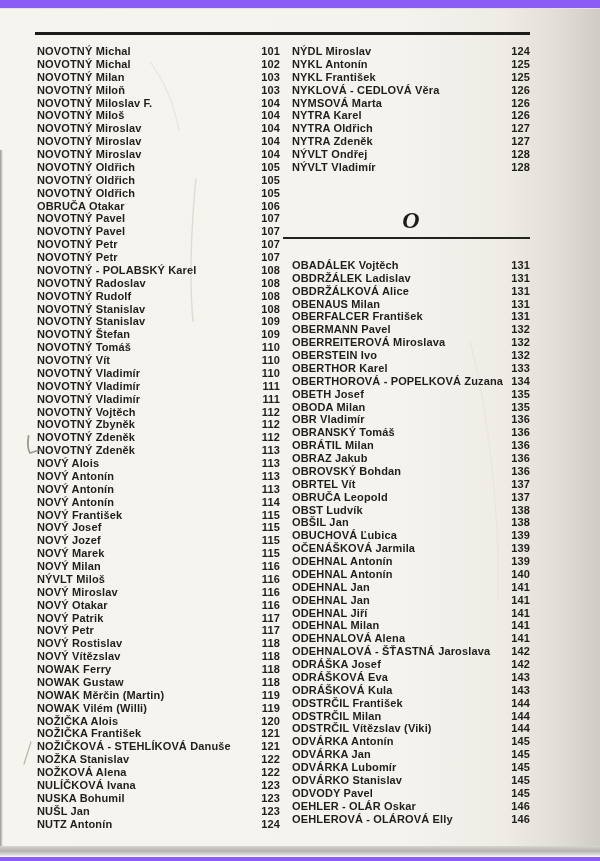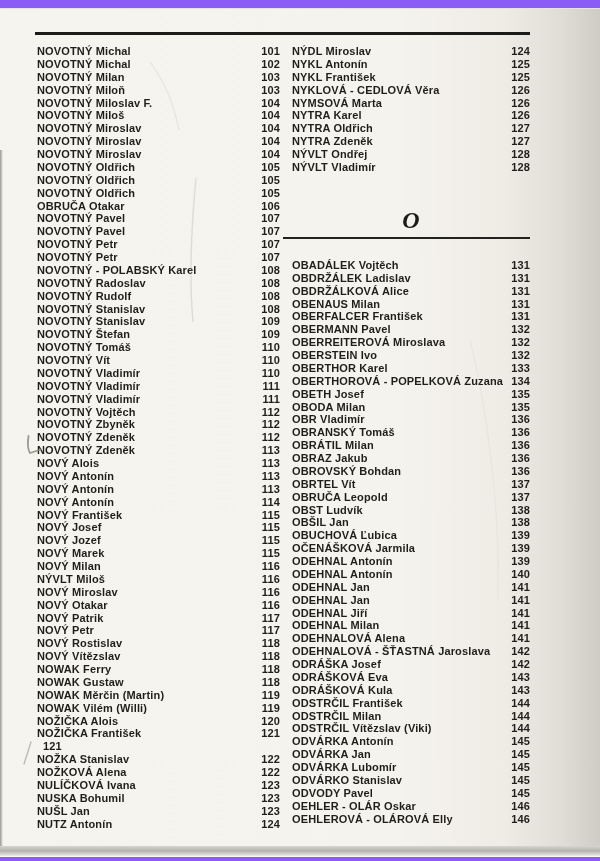--- a/index.html
+++ b/index.html
@@ -274,20 +274,21 @@
       </div>
       <div class="row">
         <span class="nm">NOŽIČKA Alois</span>
         <span class="pg">120</span>
       </div>
       <div class="row">
         <span class="nm">NOŽIČKA František</span>
         <span class="pg">121</span>
       </div>
       <div class="row">
+        <span class="nm">NOŽIČKOVÁ - STEHLÍKOVÁ Danuše</span>
         <span class="pg">121</span>
       </div>
       <div class="row">
         <span class="nm">NOŽKA Stanislav</span>
         <span class="pg">122</span>
       </div>
       <div class="row">
         <span class="nm">NOŽKOVÁ Alena</span>
         <span class="pg">122</span>
       </div>

